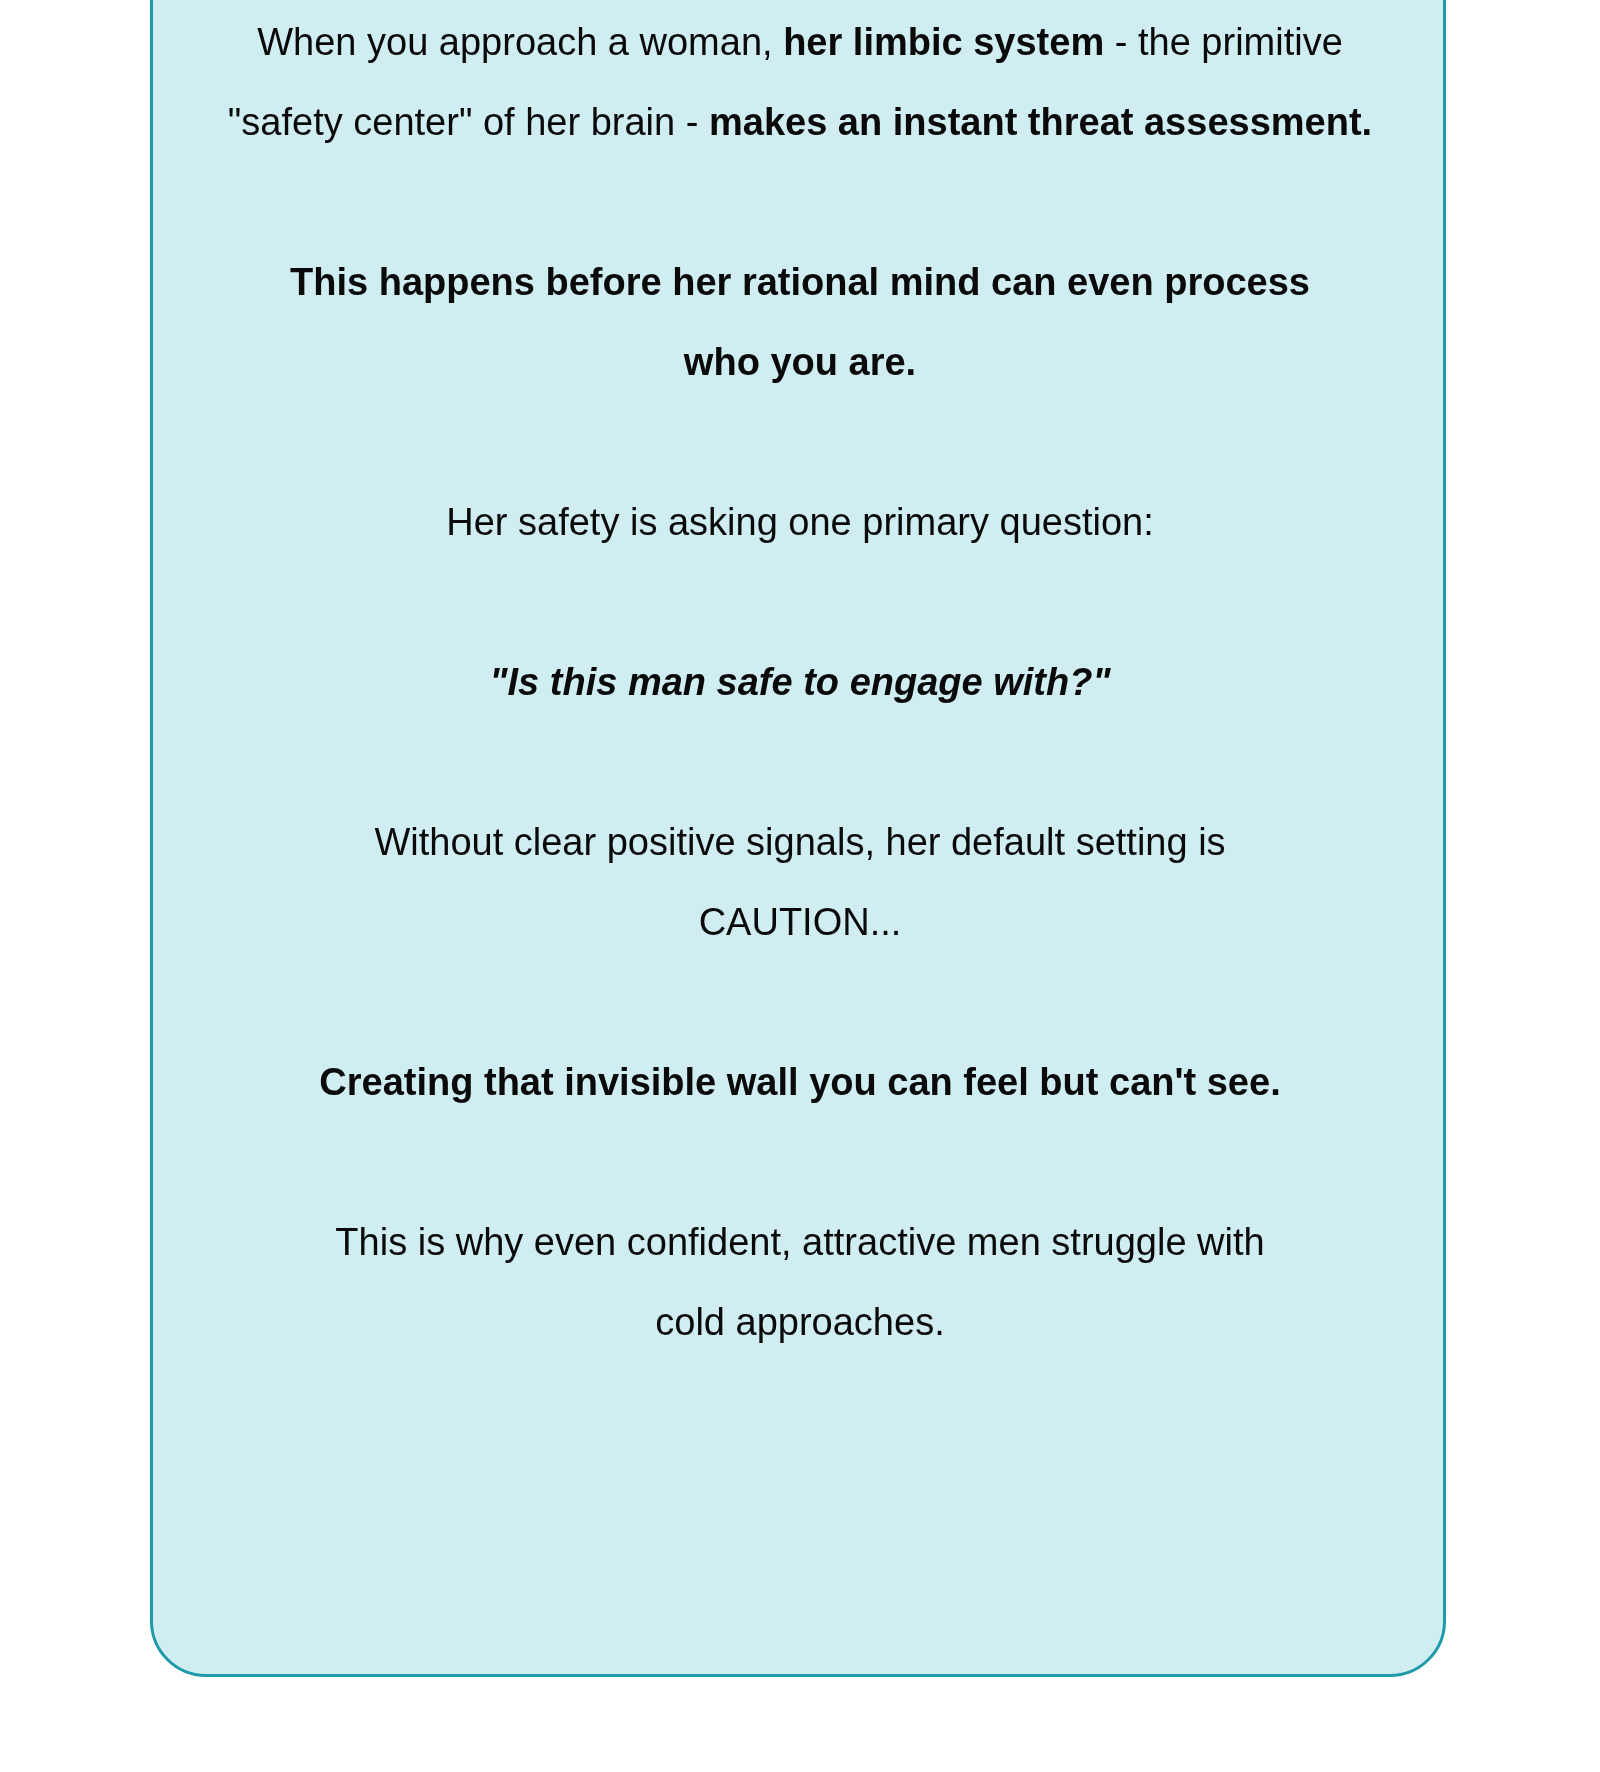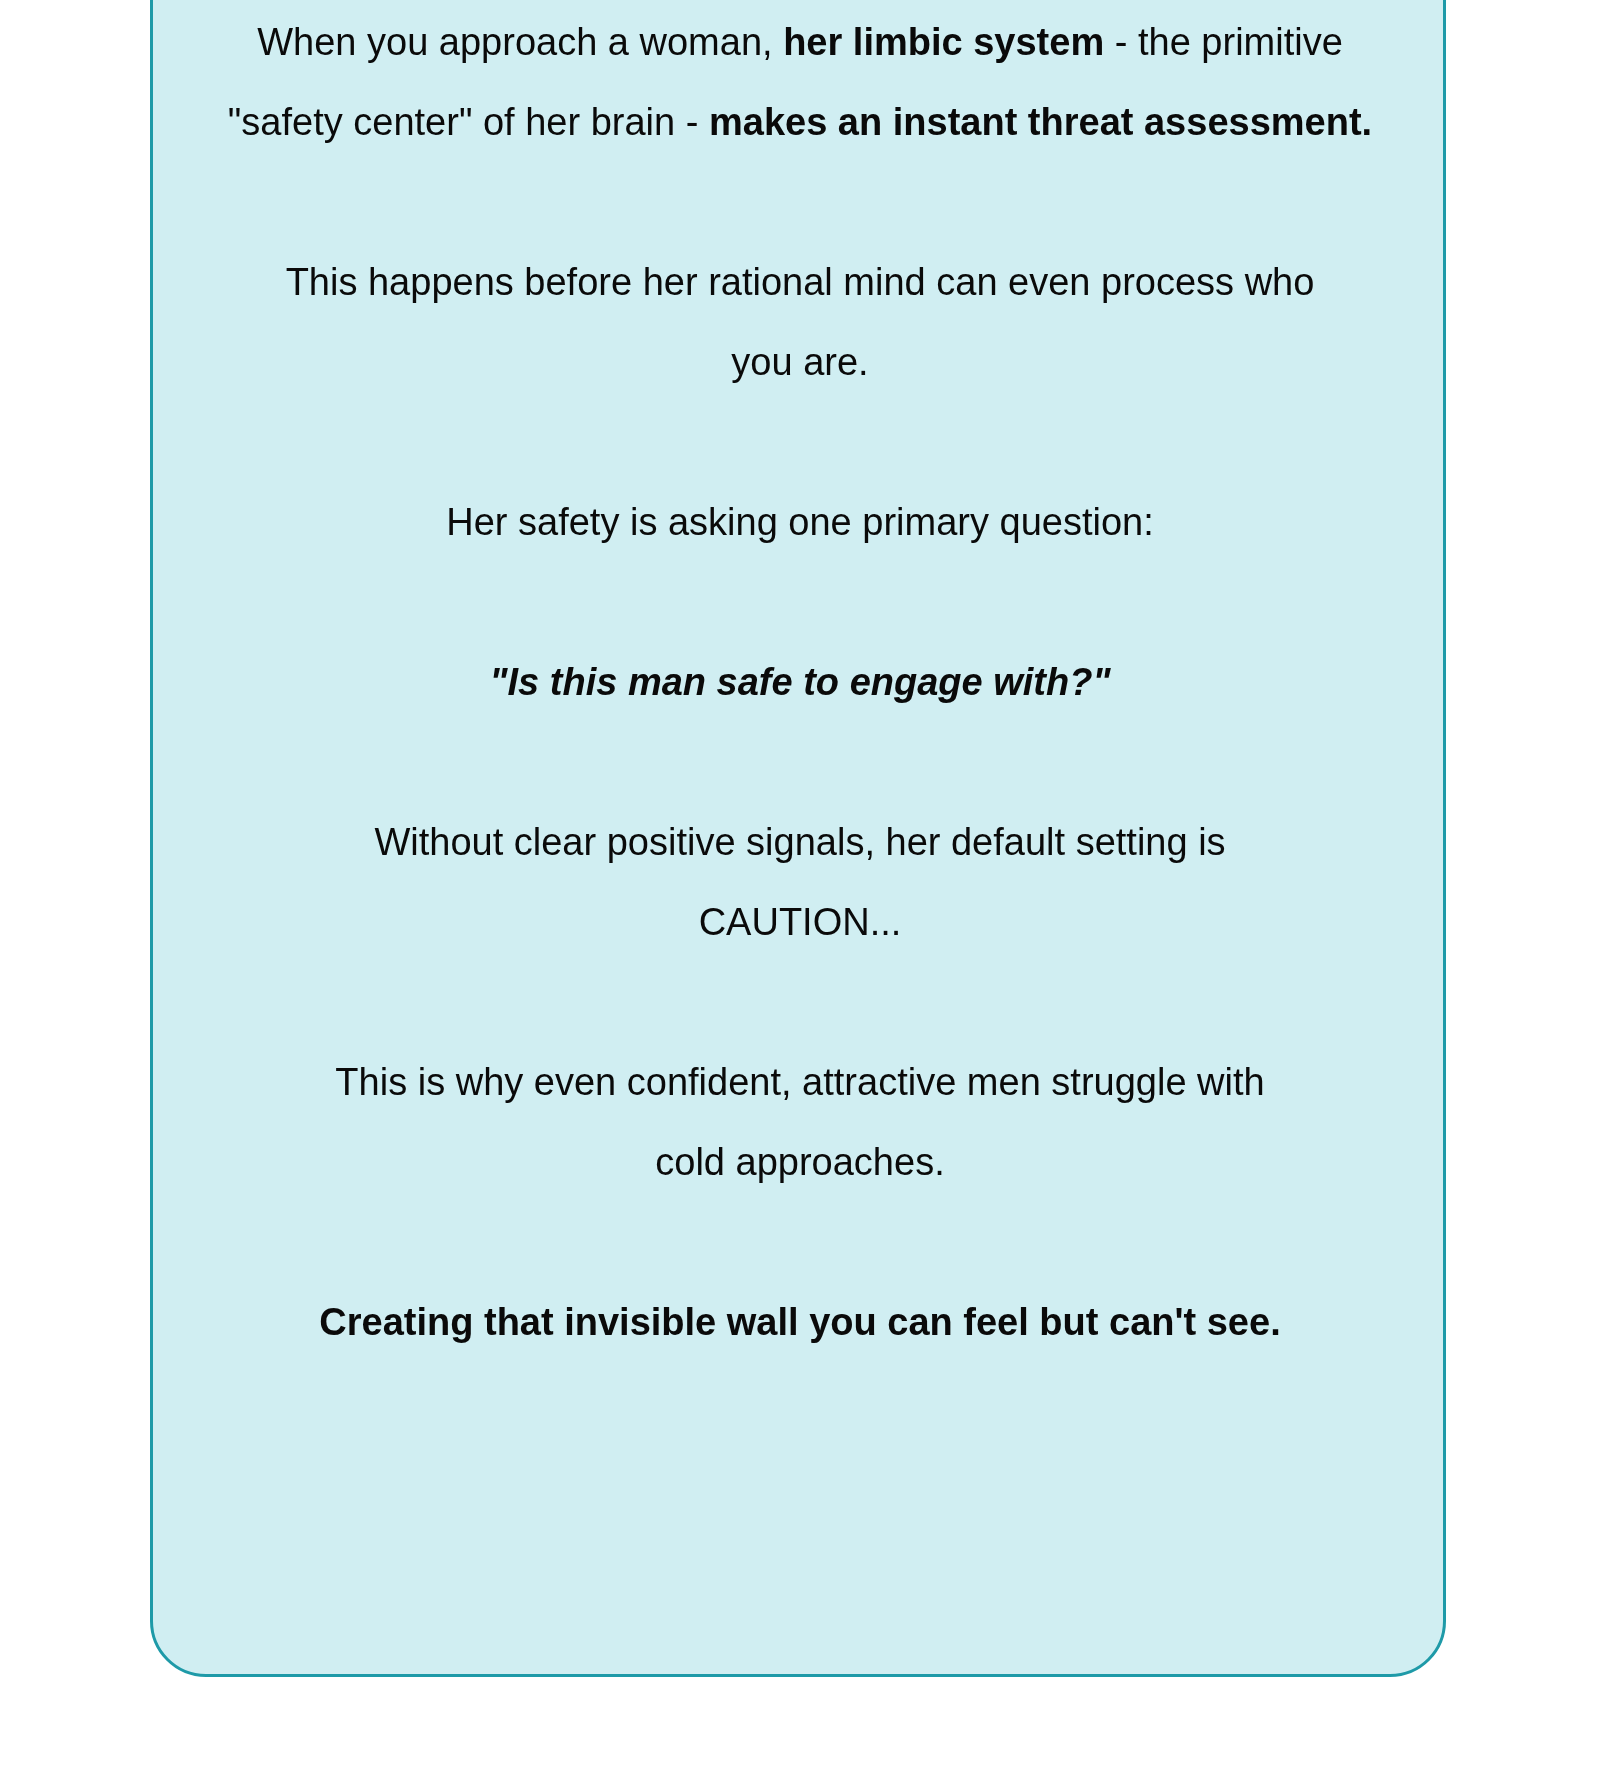--- a/index.html
+++ b/index.html
@@ -47,24 +47,24 @@
     }
   </style>
 </head>
 <body>
 
 <div class="callout-box"></div>
 
 <div class="content">
   <p class="para"><span>When you approach a woman, </span><b>her limbic system</b><span> - the primitive "safety center" of her brain - </span><b>makes an instant threat assessment.</b></p>
 
-  <p class="para" style="padding: 0 60px;">This happens before her rational mind can even process who you are.</p>
+  <p class="para" style="padding: 0 60px; font-weight: bold;">This happens before her rational mind can even process who you are.</p>
 
   <p class="para">Her safety is asking one primary question:</p>
 
   <p class="para quote">"Is this man safe to engage with?"</p>
 
   <p class="para" style="padding: 0 150px;">Without clear positive signals, her default setting is CAUTION...</p>
 
+  <p class="para strong" style="padding: 0 20px;">Creating that invisible wall you can feel but can't see.</p>
+
   <p class="para" style="padding: 0 120px;">This is why even confident, attractive men struggle with cold approaches.</p>
-
-  <p class="para strong" style="padding: 0 20px;">Creating that invisible wall you can feel but can't see.</p>
 </div>
 
 </body></html>

